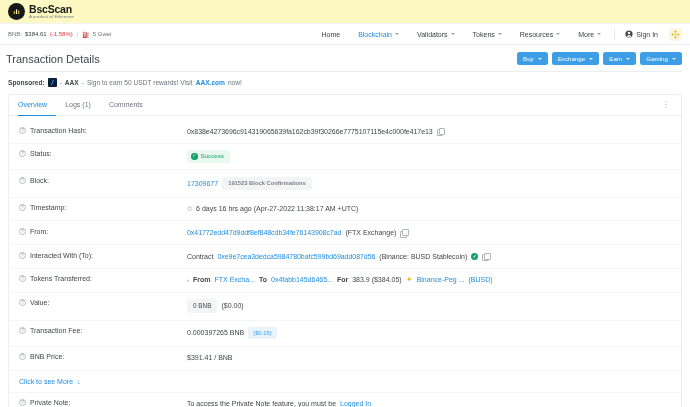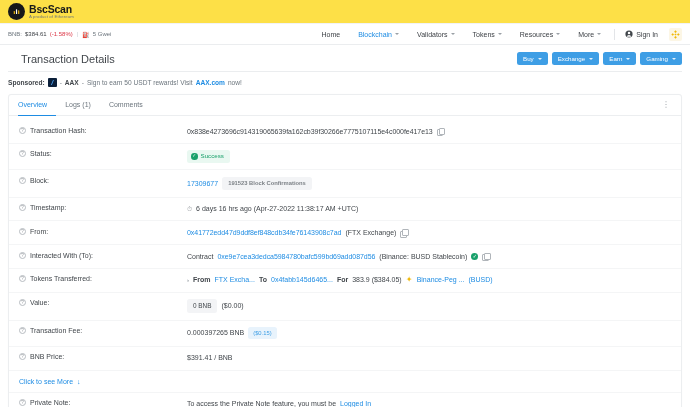--- a/index.html
+++ b/index.html
@@ -9,21 +9,21 @@
     background: #fff;
     font-family: "Liberation Sans", sans-serif;
     font-size: 7.5px;
     color: #3b3f44;
     overflow: hidden;
   }
 
   
   .topbar {
     height: 24px;
-    background: #fde047;
+    background: #fef9c3;
     display: flex;
     align-items: center;
     padding: 0 8px;
     border-bottom: 1px solid #f2f3f5;
   }
   .brand { display: flex; align-items: center; gap: 4px; }
   .brand-logo {
     width: 17px; height: 17px; border-radius: 50%;
     background: #17181a;
     display: flex; align-items: center; justify-content: center;
@@ -121,21 +121,21 @@
   .net-badge {
     width: 13px; height: 13px; border-radius: 2px;
     background: #fcf6e5;
     display: flex; align-items: center; justify-content: center;
     margin-left: 5px; cursor: pointer;
   }
 
   
   .page-head {
     display: flex; align-items: center;
-    padding: 7px 8px 6px 21px;
+    padding: 7px 8px 6px 6px;
     text-align: right;
   }
   .page-title { font-size: 11px; color: #41464b; font-weight: normal; }
   .head-btns { margin-left: auto; display: flex; gap: 4px; }
   .hbtn {
     background: #3e9ee5;
     color: #fff;
     border-radius: 2.5px;
     font-size: 6.2px;
     padding: 3px 6px;

